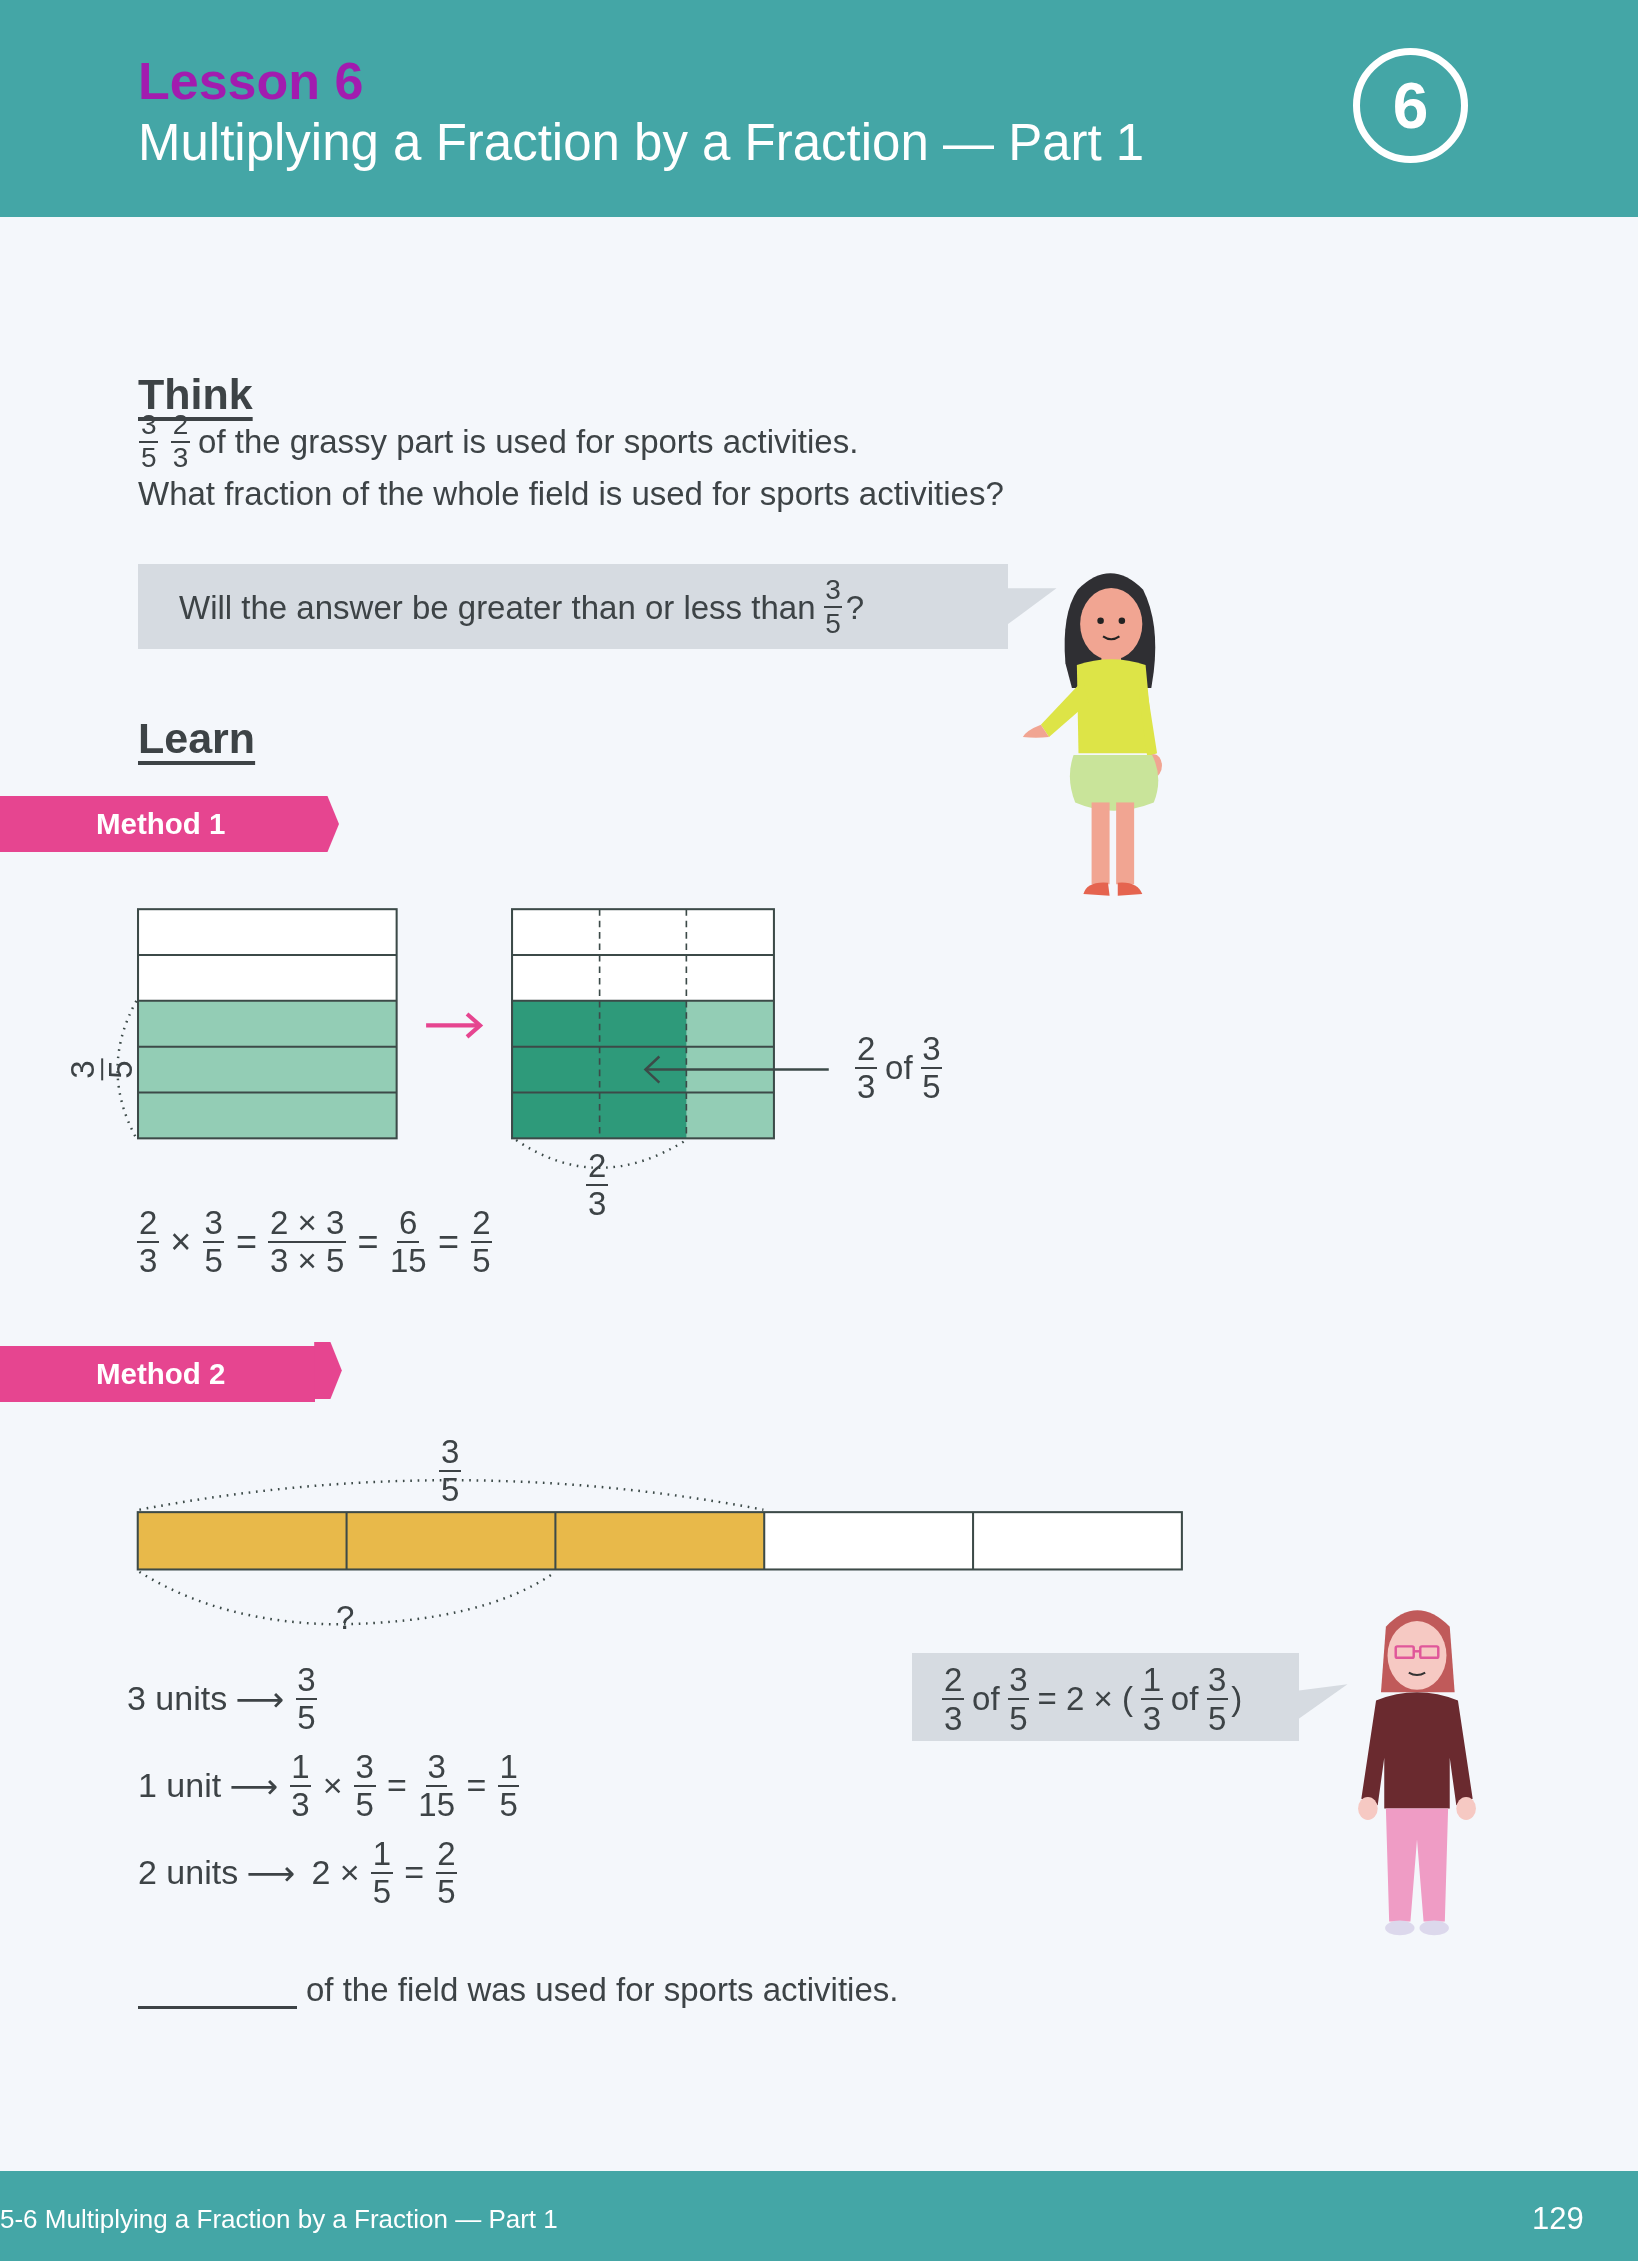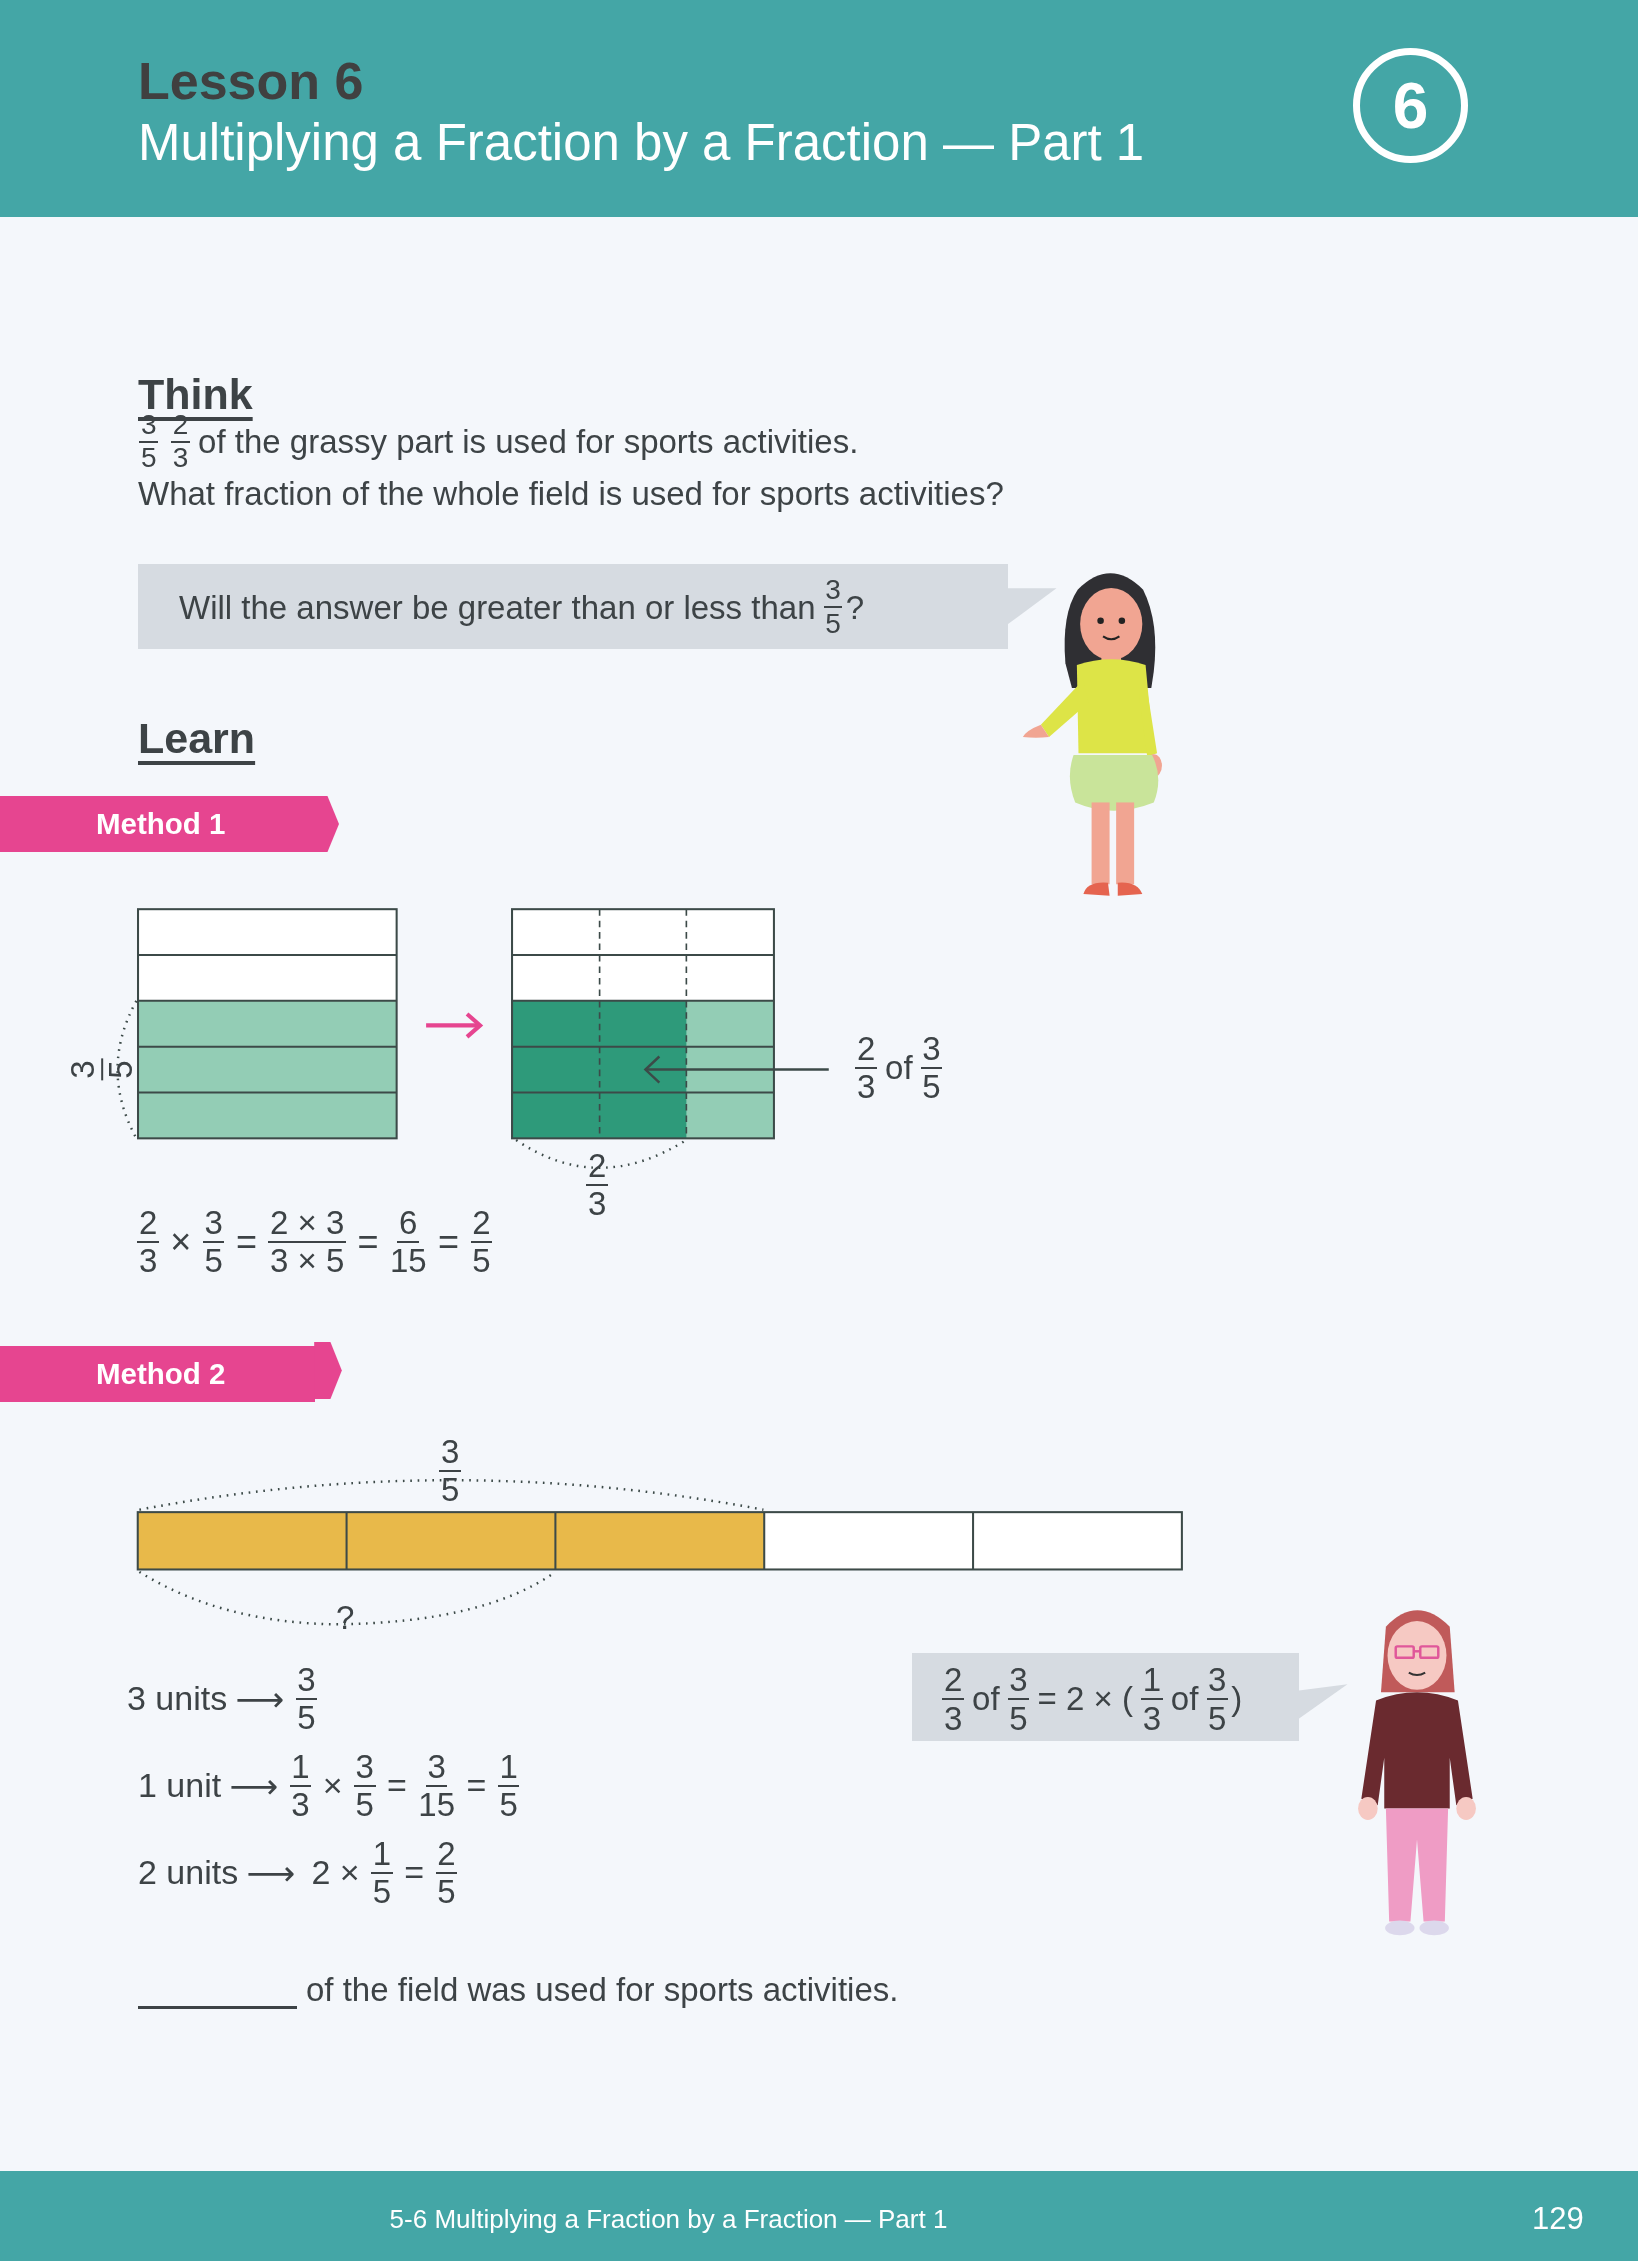--- a/index.html
+++ b/index.html
@@ -1,34 +1,34 @@
 <!DOCTYPE html>
 <html style="font-size:13px"><head>
 <meta charset="utf-8">
 <style>
   *{box-sizing:border-box;margin:0;padding:0;}
   html,body{width:1639px;height:2261px;}
   body{position:relative;background:#f4f7fb;font-family:"Liberation Sans",sans-serif;color:#3d4346;overflow:hidden;}
   .abs{position:absolute;}
   .header{left:0;top:0;width:1639px;height:217px;background:#44a6a6;}
-  .lesson-num{left:138px;top:51px;font-size:52px;font-weight:bold;color:#404040;}
+  .lesson-num{left:138px;top:51px;font-size:52px;font-weight:bold;color:#a21caf;}
   .lesson-title{left:138px;top:113px;font-size:51px;color:#fff;}
   .circle{left:1353px;top:48px;width:115px;height:115px;border:7.4px solid #fff;border-radius:50%;color:#fff;font-size:64px;font-weight:bold;display:flex;align-items:center;justify-content:center;}
   .section-h{font-size:43px;font-weight:bold;color:#3d4346;text-decoration:underline;text-decoration-thickness:4.1px;text-underline-offset:8.2px;}
   .body-text{font-size:33px;line-height:1;color:#3d4346;white-space:nowrap;display:flex;align-items:center;}
   .frac{display:inline-flex;flex-direction:column;align-items:center;vertical-align:middle;font-size:28px;line-height:1;margin:0 3.3px;}
   .frac .n{padding:0 1.6px 1.6px 1.6px;border-bottom:2.5px solid #3d4346;}
   .frac .d{padding-top:1.6px;}
   .frac.big{font-size:33px;}
   .bubble{background:#d6dbe1;}
   .banner{height:56px;background:#e64590;color:#fff;font-size:29.5px;font-weight:bold;display:flex;align-items:center;padding-left:96px;}
   .math{font-size:36px;color:#3d4346;display:flex;align-items:center;white-space:nowrap;}
   .math .op{margin:0 8.2px;}
   .footer{left:0;top:2171px;width:1639px;height:90px;background:#44a6a6;}
-  .footer-text{left:0;width:1337px;top:2204px;text-align:center;font-size:26px;color:#fff;}
+  .footer-text{left:0;width:1337px;top:2204px;text-align:left;font-size:26px;color:#fff;}
   .page-num{left:1532px;top:2201px;font-size:31px;color:#fff;}
 </style>
 </head>
 <body>
 
 <div class="abs header"></div>
 <div class="abs lesson-num">Lesson 6</div>
 <div class="abs lesson-title">Multiplying a Fraction by a Fraction — Part 1</div>
 <div class="abs circle">
     <span>6</span>

